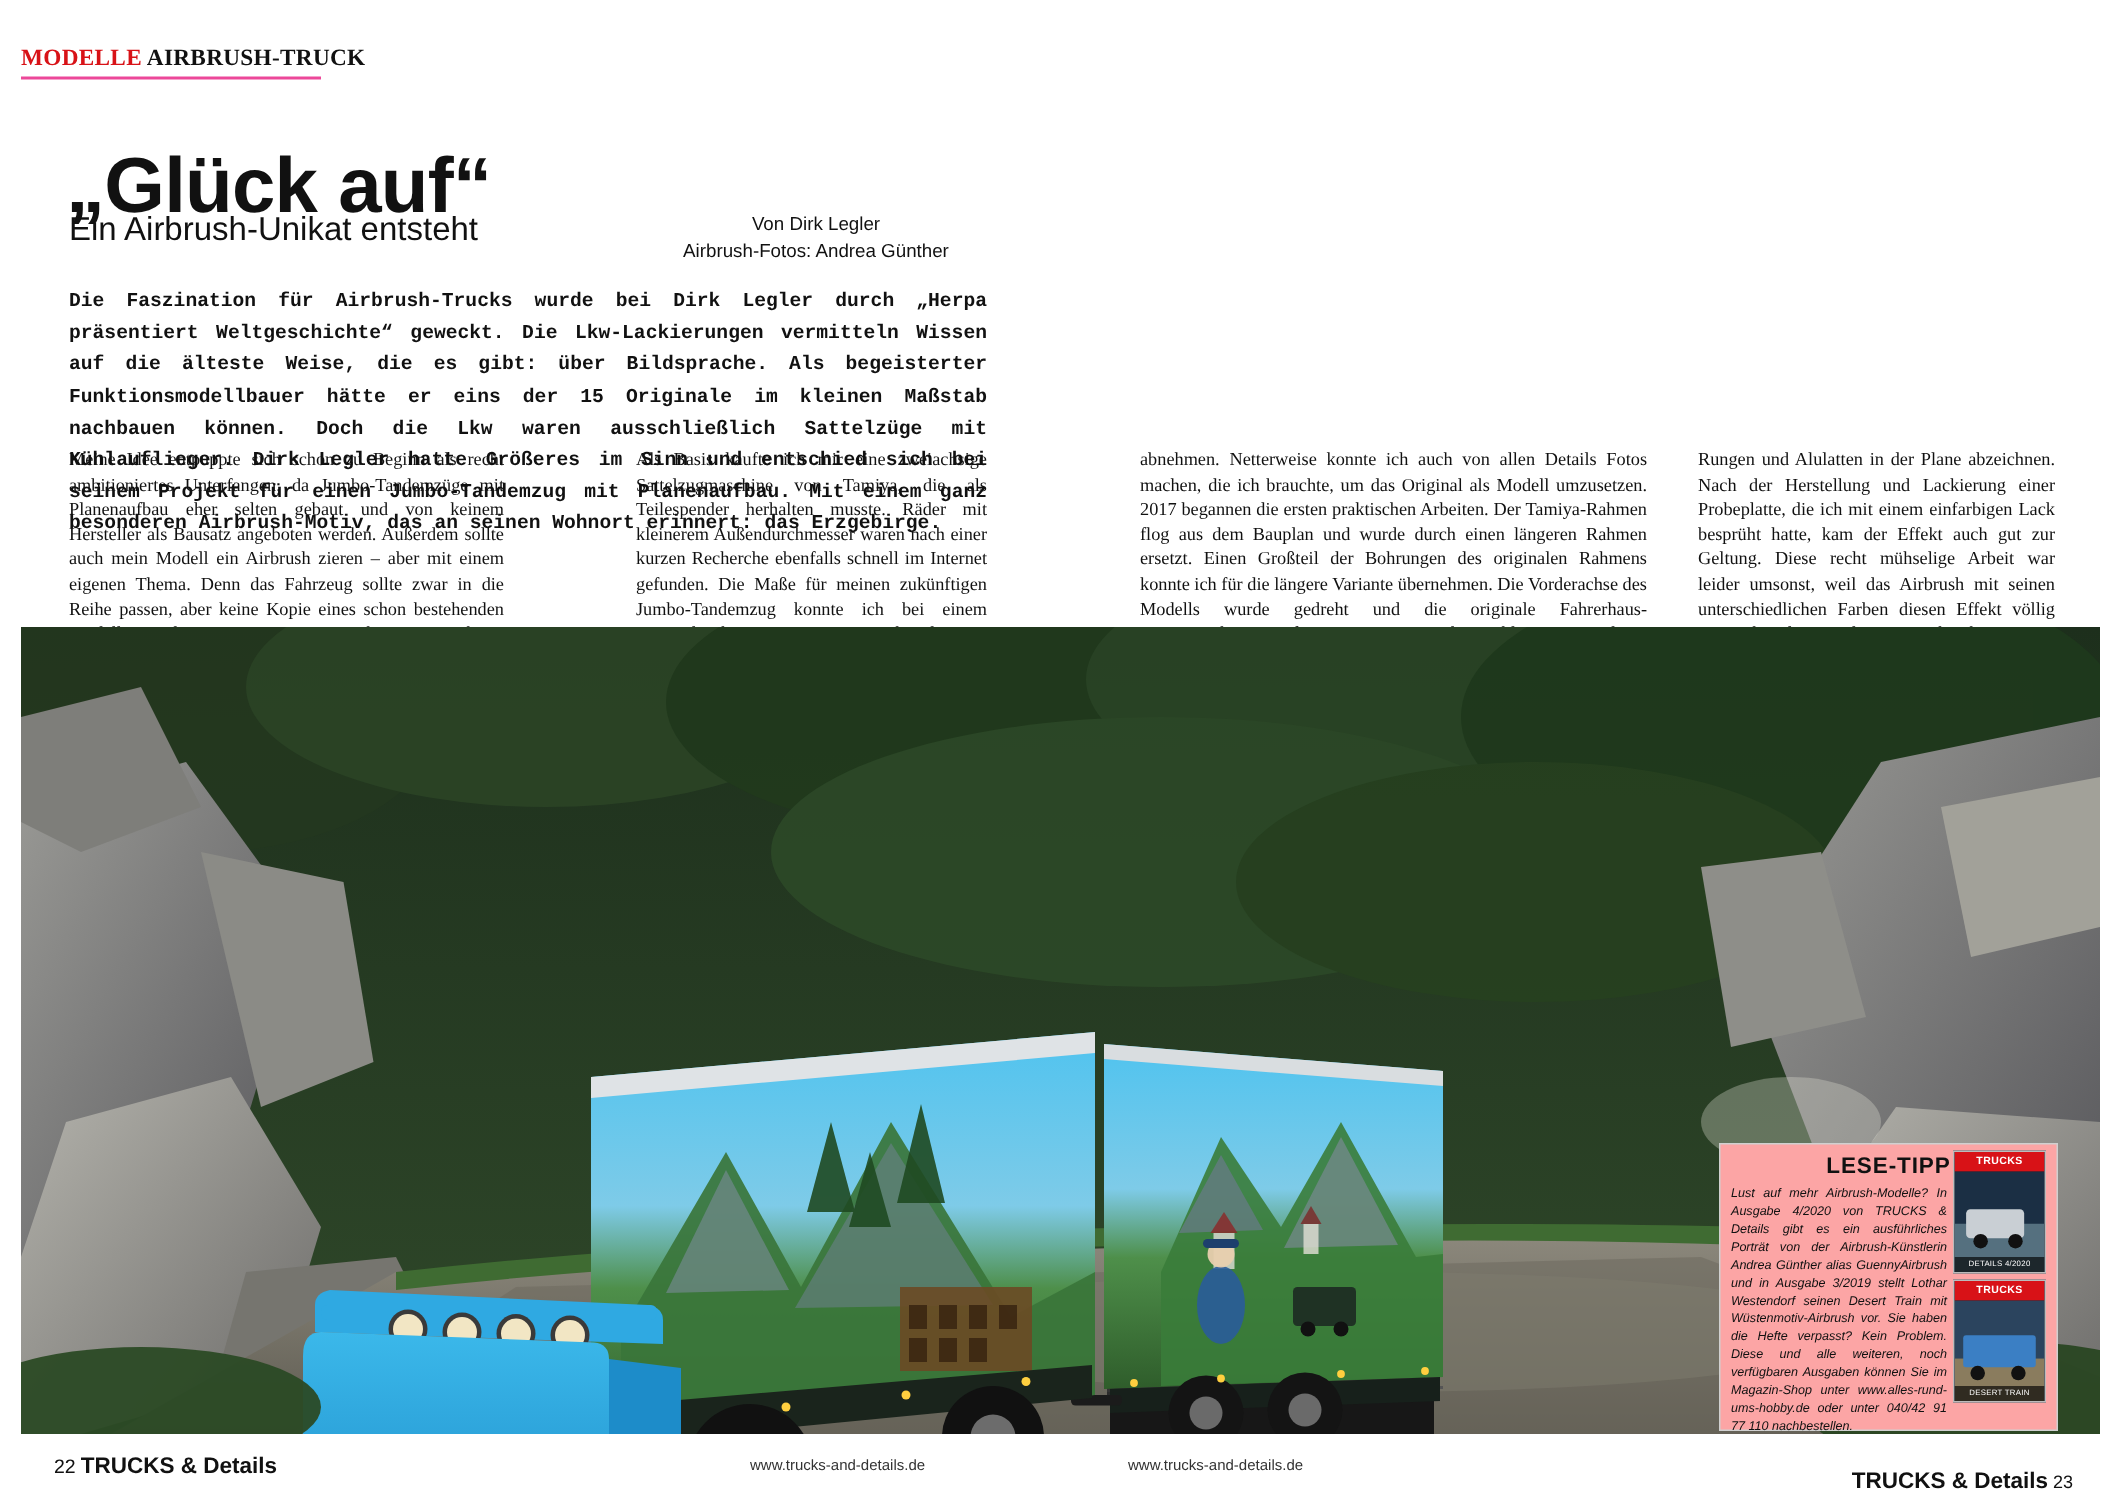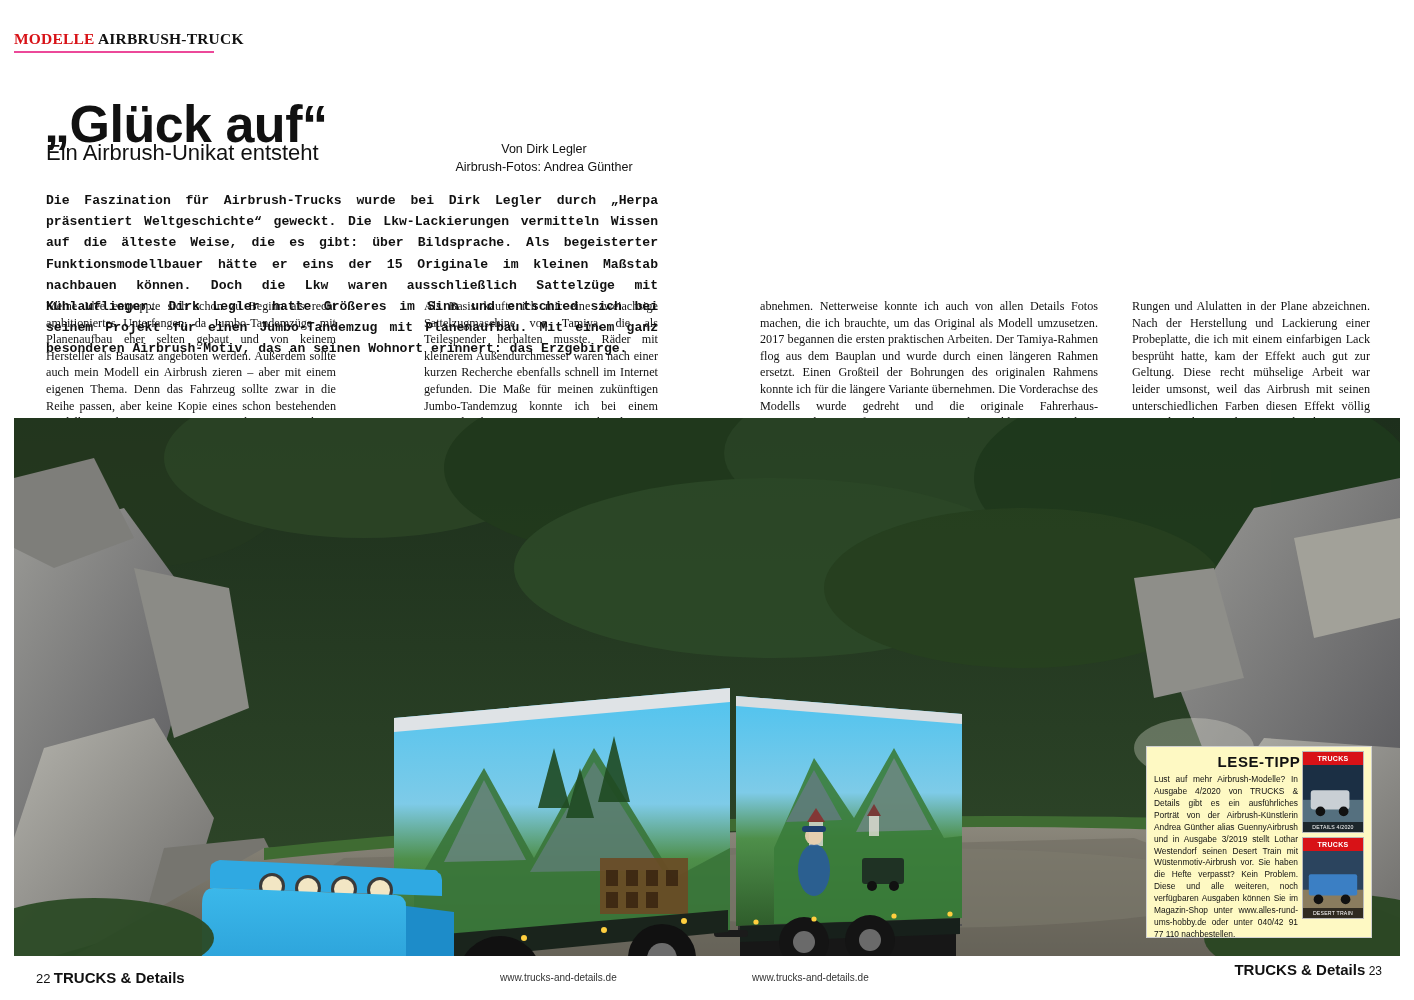--- a/index.html
+++ b/index.html
@@ -117,24 +117,24 @@
     height: 538px;
     overflow: hidden;
     background: #2b3a2a;
   }
   .photo svg { display: block; width: 100%; height: 100%; }
 
   
   .lesetipp {
     position: absolute;
     right: 42px;
-    top: 746px;
+    top: 762px;
     width: 226px;
     height: 192px;
-    background: #fef9c3;
+    background: #fca5a5;
     border: 1px solid #d0d0d0;
     box-sizing: border-box;
     padding: 5px 7px 6px 7px;
     font-family: "Liberation Sans", sans-serif;
   }
   .lt-title {
     font-weight: bold;
     font-size: 15px;
     text-align: center;
     letter-spacing: 0.6px;
@@ -180,37 +180,37 @@
     position: absolute;
     left: 0; right: 0; bottom: 0;
     height: 10px;
     background: rgba(0,0,0,.65);
     color: #fff;
     font-size: 5.2px;
     text-align: center;
     line-height: 10px;
     letter-spacing: .2px;
   }
-  .lt-text-wrap { padding-right: 66px; }
+  .lt-text-wrap { padding-right: 66px; font-style: italic; }
 
   
   .footer-left {
     position: absolute;
     left: 36px;
     bottom: 14px;
     font-family: "Liberation Sans", sans-serif;
     font-size: 12px;
     color: #111;
   }
   .footer-left .pg { font-size: 13px; }
   .footer-left .mag { font-weight: bold; font-size: 15px; }
   .footer-right {
     position: absolute;
     right: 32px;
-    bottom: 22px;
+    bottom: 4px;
     font-family: "Liberation Sans", sans-serif;
     font-size: 12px;
     color: #111;
     text-align: center;
   }
   .footer-right .mag { font-weight: bold; font-size: 15px; }
   .footer-url {
     position: absolute;
     bottom: 17px;
     font-family: "Liberation Sans", sans-serif;

